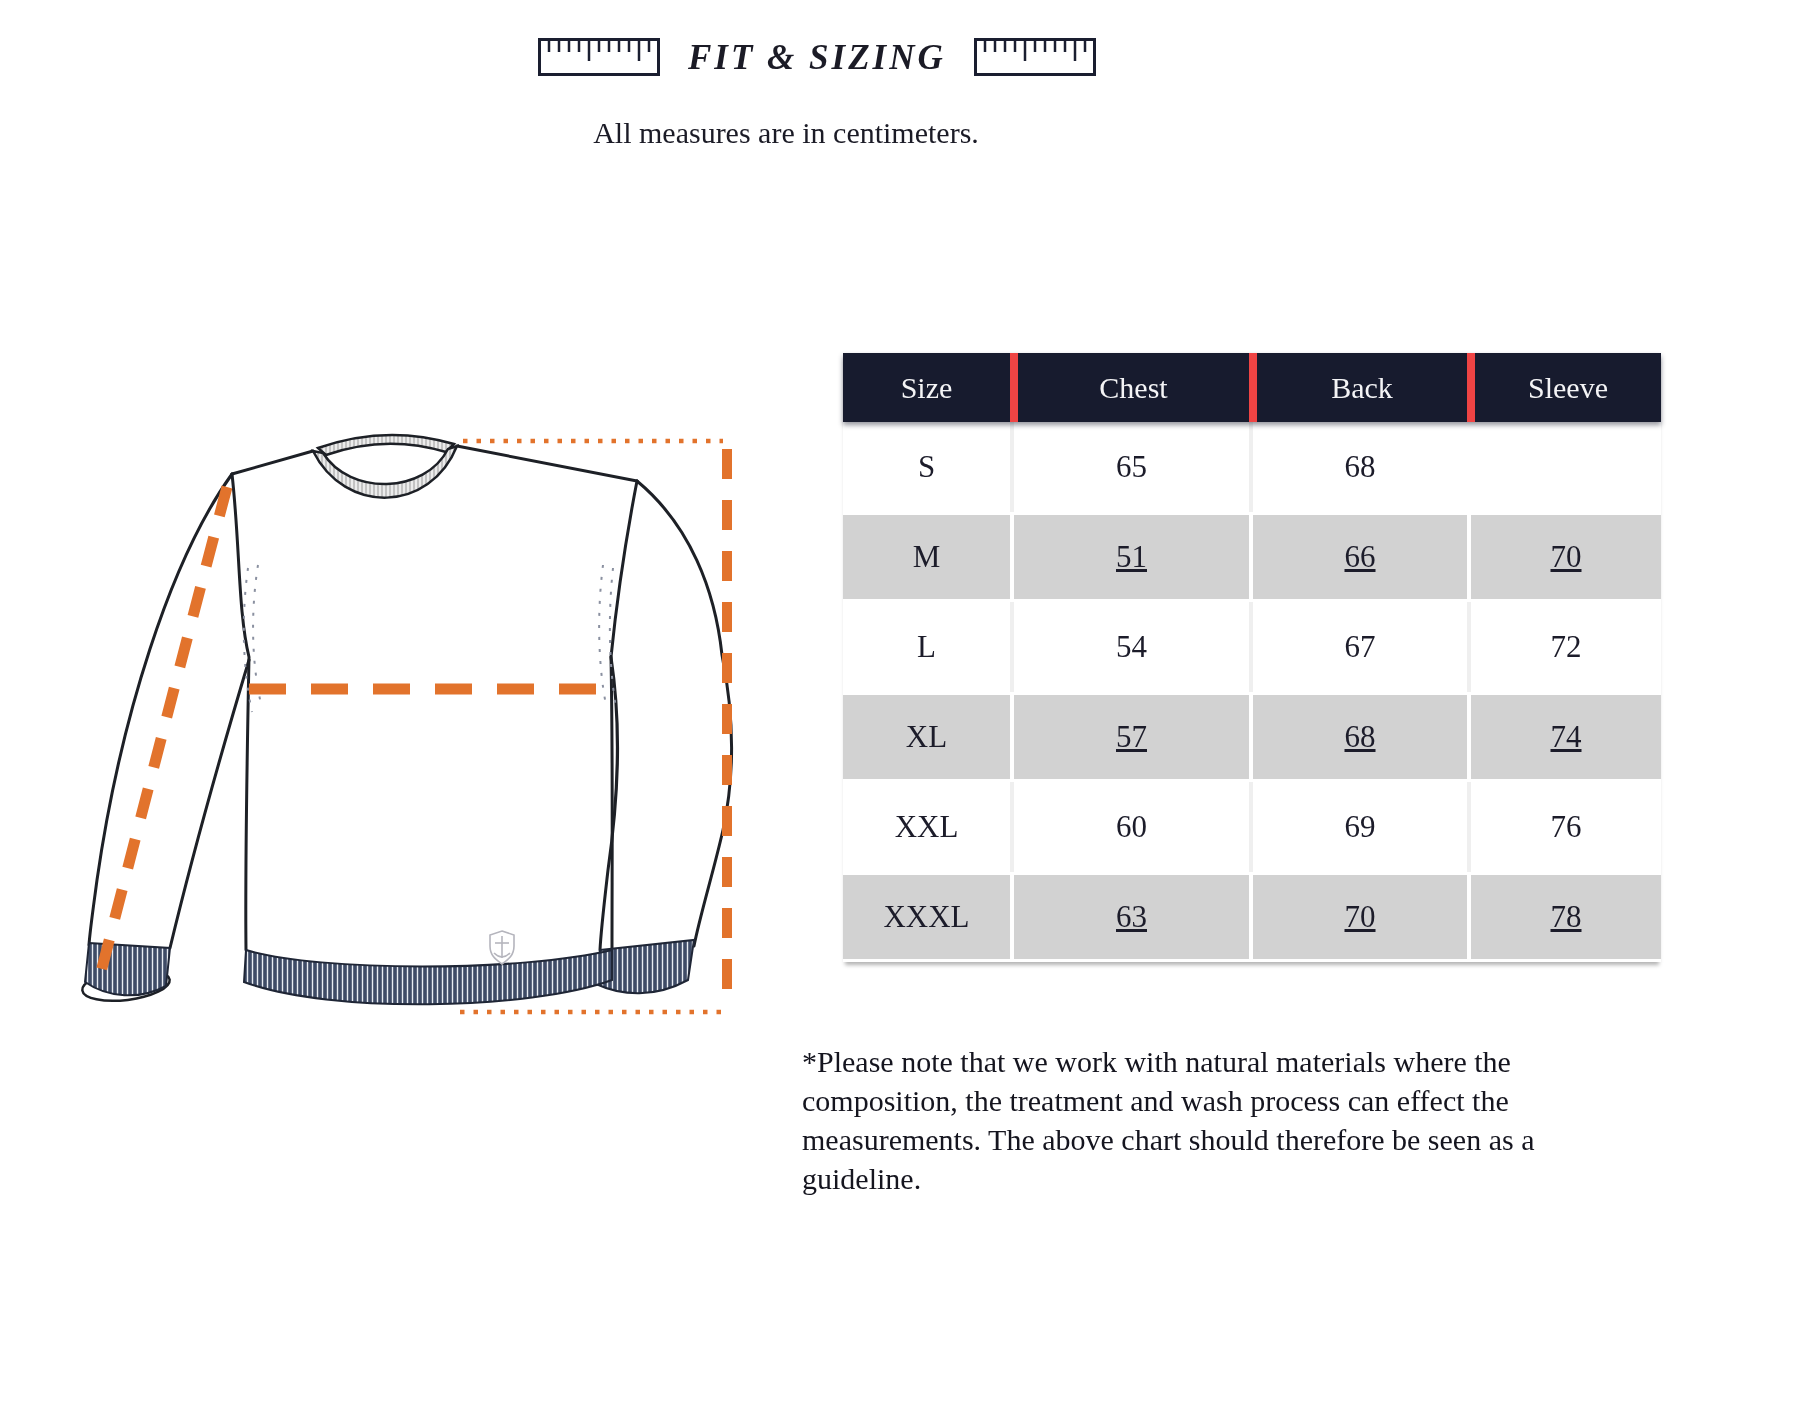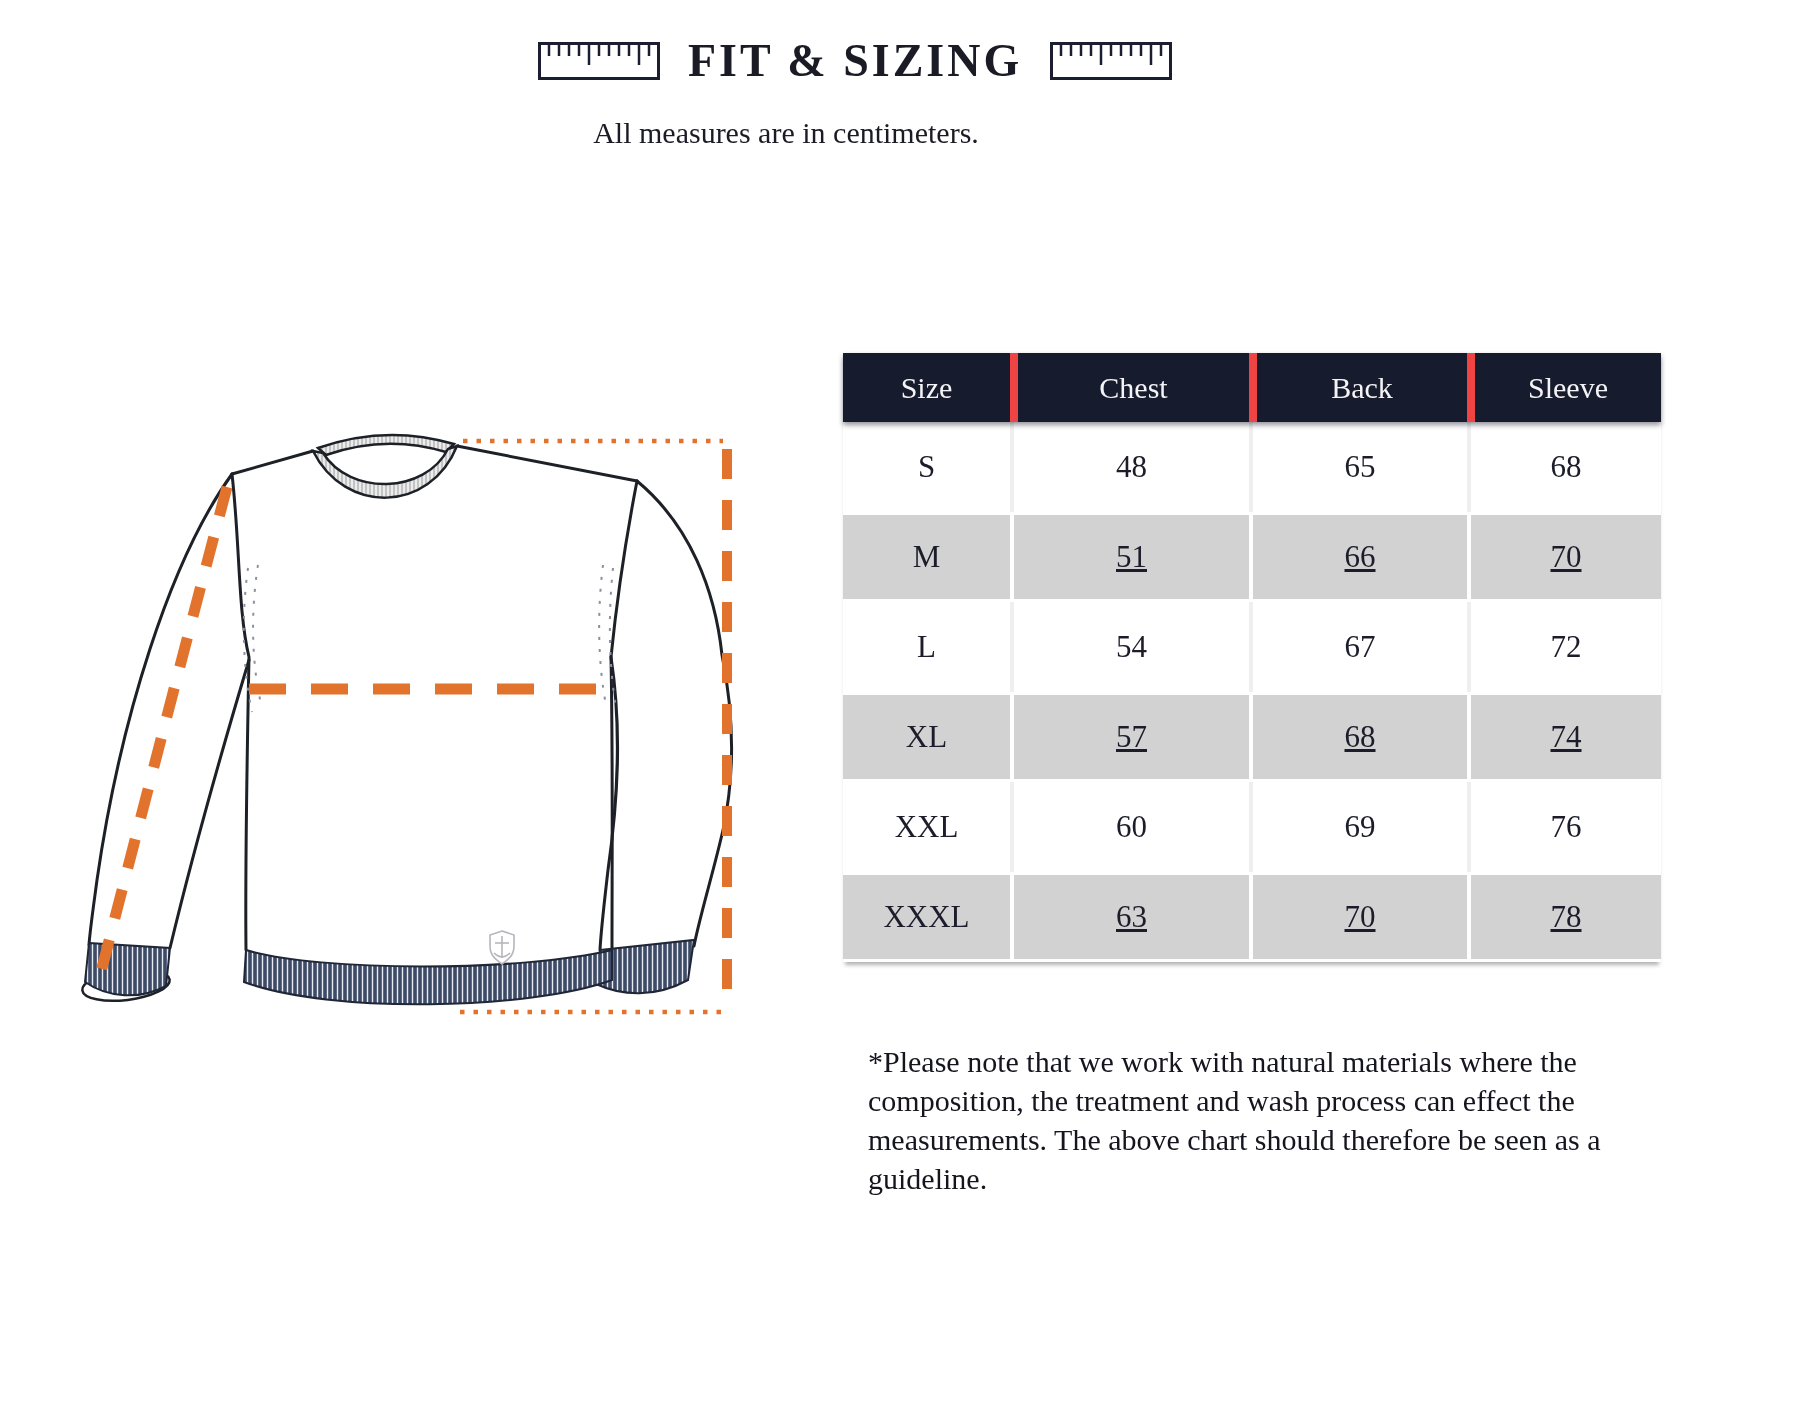--- a/index.html
+++ b/index.html
@@ -2,40 +2,40 @@
 <html><head>
 <meta charset="utf-8">
 <style>
   html,body{margin:0;padding:0;background:#ffffff;}
   .canvas{
     position:relative;width:1799px;height:1405px;background:#ffffff;overflow:hidden;
     font-family:"Liberation Serif", serif;color:#1b1b26;
   }
   
   .hdr-row{position:absolute;left:538px;top:38px;display:flex;align-items:center;gap:28px;}
-  .title{font-size:46px;font-weight:bold;letter-spacing:3px;color:#1b1b26;line-height:1;white-space:nowrap;}
+  .title{font-size:35px;font-weight:bold;letter-spacing:3px;color:#1b1b26;line-height:1;white-space:nowrap;font-style:italic;}
   .ruler{width:122px;height:38px;display:block;}
   .subtitle{position:absolute;left:436px;top:116px;width:700px;text-align:center;font-size:30px;color:#1b1b26;}
   
   .size-table{
     position:absolute;left:843px;top:353px;width:818px;
     box-shadow:0 5px 4px -2px rgba(0,0,0,0.30);
   }
   .t-row{display:grid;grid-template-columns:167px 239px 218px 194px;box-sizing:border-box;}
   .thead{height:69px;background:#171b2e;position:relative;z-index:2;box-shadow:0 3px 5px rgba(20,22,40,0.45);}
   .thead .cell{color:#f4f4f6;font-size:30px;}
   .thead .cell + .cell{border-left:8px solid #ef4444;}
   .tbody-row{height:90px;background:#ffffff;}
   .tbody-row .cell{font-size:31px;color:#1c1c2a;}
   .tbody-row .cell + .cell{border-left:4px solid #efefef;}
   .tbody-row.alt{background:#d2d2d2;border-top:3px solid #ffffff;border-bottom:3px solid #ffffff;}
   .tbody-row.alt .cell + .cell{border-left:4px solid #ffffff;text-decoration:underline;}
   .cell{display:flex;align-items:center;justify-content:center;box-sizing:border-box;}
   
-  .footnote{position:absolute;left:868px;top:1042px;width:835px;font-size:30px;line-height:1.3;color:#15151f;}
+  .footnote{position:absolute;left:802px;top:1042px;width:835px;font-size:30px;line-height:1.3;color:#15151f;}
   
   .sweater{position:absolute;left:30px;top:355px;width:740px;height:700px;}
 </style>
 </head>
 <body>
 
 <div class="canvas">
 
   <div class="hdr-row">
     <svg class="ruler" viewBox="0 0 122 38">
@@ -145,21 +145,20 @@
 
   <div class="size-table">
     <div class="t-row thead">
       <div class="cell">Size</div>
       <div class="cell">Chest</div>
       <div class="cell">Back</div>
       <div class="cell">Sleeve</div>
     </div>
     <div class="t-row tbody-row">
       <div class="cell">S</div>
-      <div class="cell">48</div>
       <div class="cell">65</div>
       <div class="cell">68</div>
     </div>
     <div class="t-row tbody-row alt">
       <div class="cell">M</div>
       <div class="cell">51</div>
       <div class="cell">66</div>
       <div class="cell">70</div>
     </div>
     <div class="t-row tbody-row">

